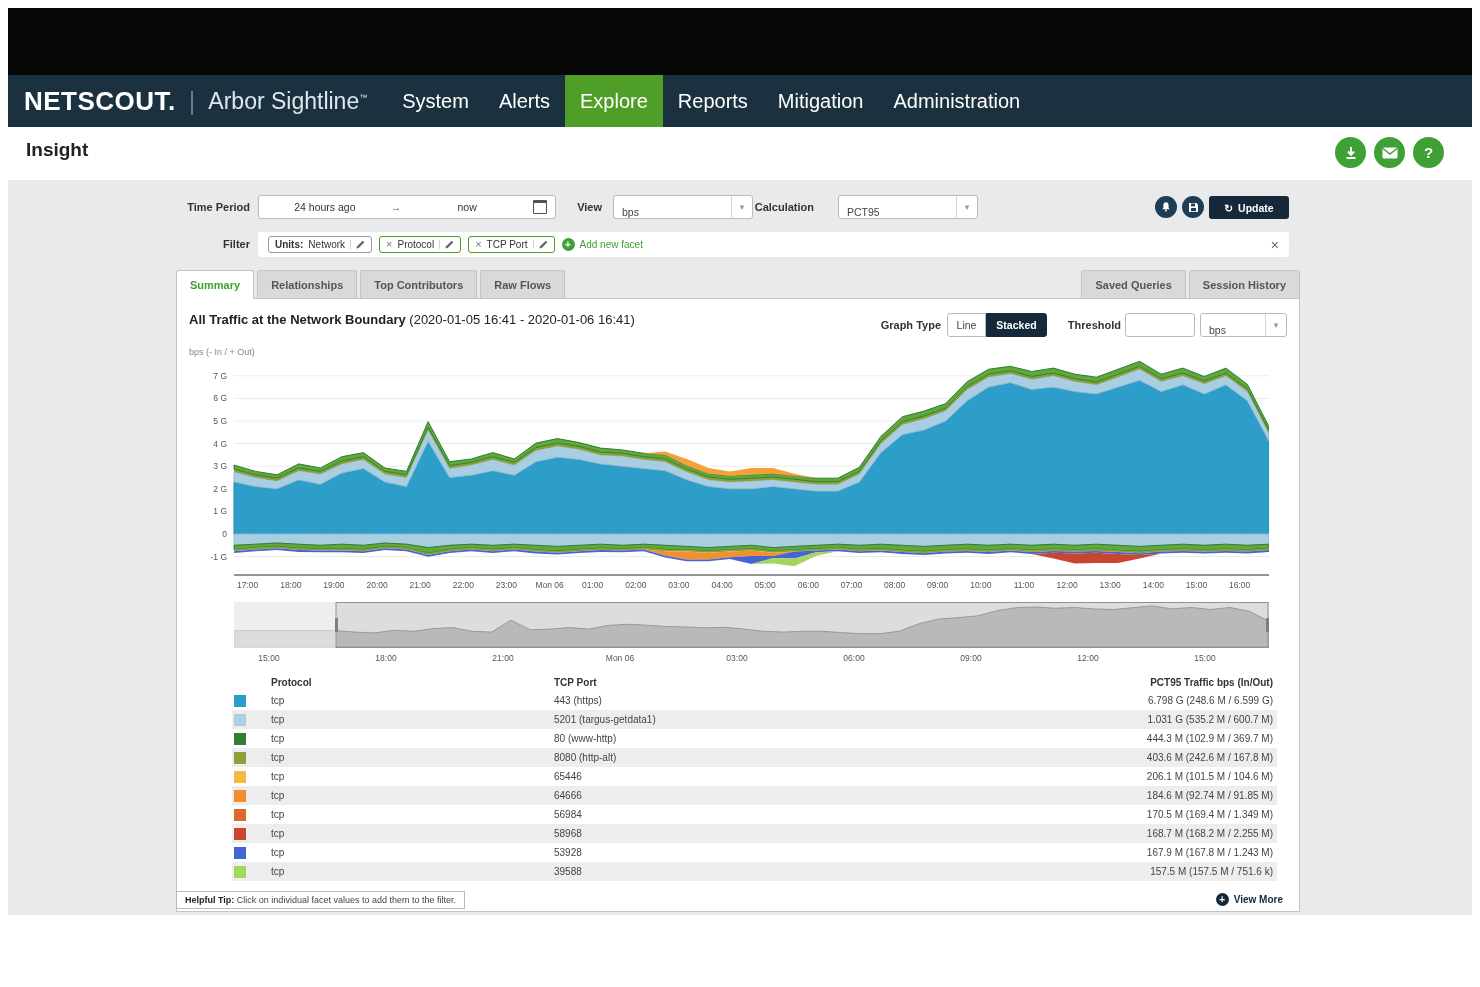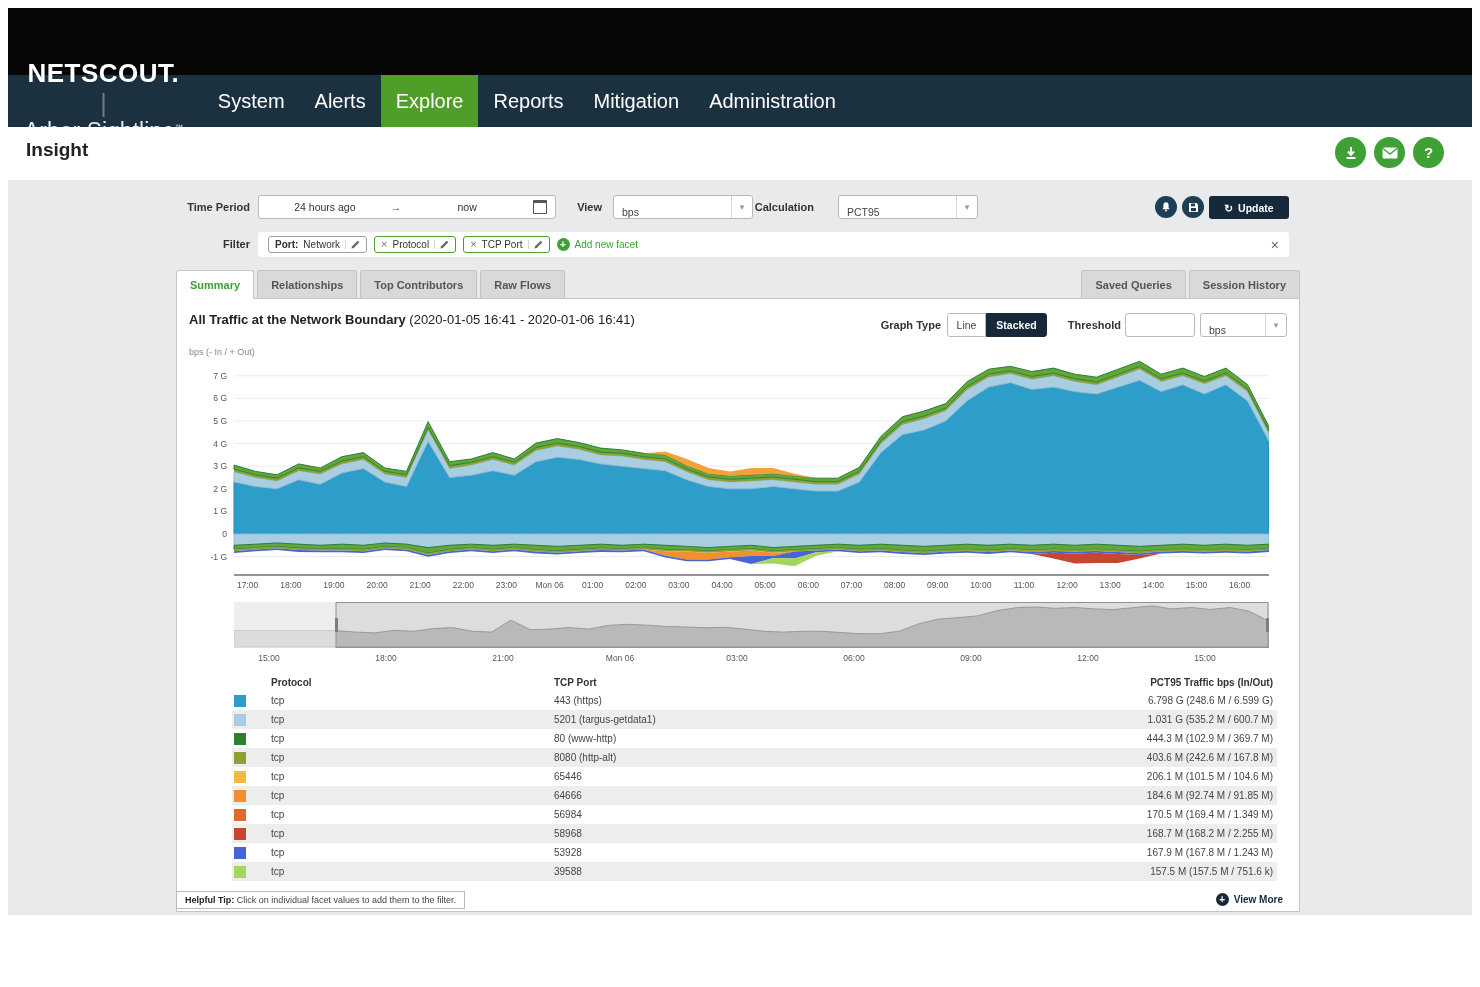--- a/index.html
+++ b/index.html
@@ -6,21 +6,21 @@
   #app{position:relative;width:1480px;height:987px;background:#fff;overflow:hidden;
        font-family:"Liberation Sans",sans-serif;}
   button{font-family:inherit;}
 
   
   .black-bar{position:absolute;left:8px;top:8px;width:1464px;height:67px;background:#060606;}
 
   
   .navbar{position:absolute;left:8px;top:75px;width:1464px;height:52px;background:#1c3140;
           display:flex;align-items:center;}
-  .brand{display:flex;align-items:center;margin-left:16px;white-space:nowrap;flex-direction:column;}
+  .brand{display:flex;align-items:center;margin-left:16px;white-space:nowrap;}
   .brand-name{color:#fff;font-size:26px;font-weight:bold;letter-spacing:.5px;}
   .brand-sep{color:#6b7b85;font-size:25px;font-weight:normal;margin:0 13px;}
   .product{color:#dfe7ec;font-size:23px;}
   .tm{font-size:8px;color:#dfe7ec;vertical-align:super;}
   .nav-items{display:flex;align-items:stretch;height:100%;margin-left:20px;}
   .nav-item{display:flex;align-items:center;padding:0 15px;color:#fff;font-size:20px;cursor:pointer;}
   .nav-item.active{background:#4f9e28;}
 
   
   .insight-row{position:absolute;left:8px;top:127px;width:1464px;height:53px;background:#fff;}
@@ -192,21 +192,21 @@
         </svg>
     </button>
     <button class="update-btn">
       <span>↻</span>
       <span>Update</span>
     </button>
 
     <span class="ctl-label" id="lbl-filter">Filter</span>
     <div class="filter-bar">
       <div class="chip">
-        <span class="chip-strong">Port:</span>
+        <span class="chip-strong">Units:</span>
         <span>Network</span>
         <span class="pencil">
             <svg width="9" height="9" viewBox="0 0 10 10">
               <path d="M0.5 9.5 L3 8.8 L9.3 2.5 L7.5 0.7 L1.2 7 Z" fill="#666"></path>
             </svg>
           </span>
       </div>
       <div class="chip green">
         <span class="x">×</span>
         <span>Protocol</span>

